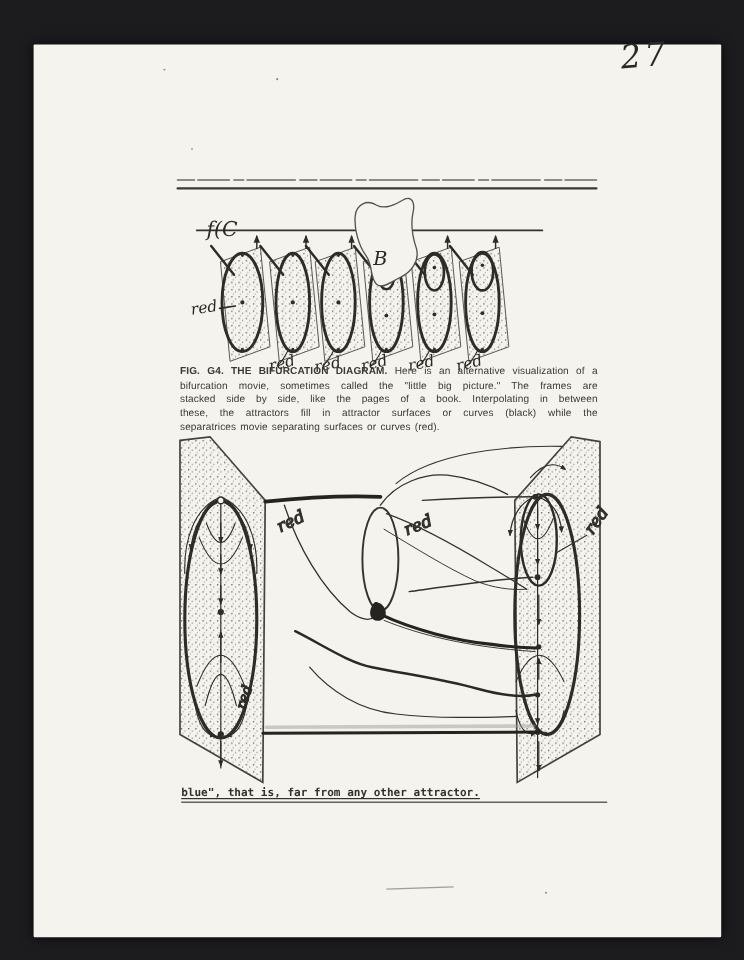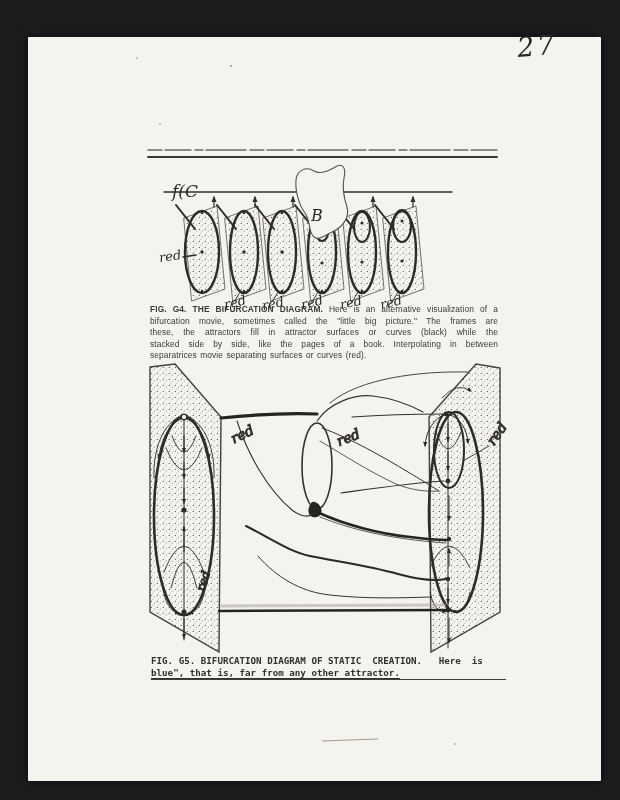--- a/index.html
+++ b/index.html
@@ -234,22 +234,21 @@
         <text class="hand" x="336" y="443" font-size="14" transform="rotate(-22 346 437)">red</text>
         <line x1="489" y1="446" x2="463" y2="461" stroke-width="0.9"></line>
         <text class="hand" x="486" y="443" font-size="14" transform="rotate(-55 493 437)">red</text>
       </g>
     </g>
   </svg>
 
   <div class="caption cap-g4">
     <div class="jline"><span class="lead">FIG. G4. THE BIFURCATION DIAGRAM.</span> <span>Here is an alternative visualization of a</span></div>
     <div class="jline">bifurcation movie, sometimes called the "little big picture." The frames are</div>
+    <div class="jline">stacked side by side, like the pages of a book. Interpolating in between</div>
     <div class="jline">these, the attractors fill in attractor surfaces or curves (black) while the</div>
-    <div class="jline">stacked side by side, like the pages of a book. Interpolating in between</div>
     <div>separatrices movie separating surfaces or curves (red).</div>
   </div>
 
   <div class="caption cap-g5">
-    <div class="mline">FIG. G5. BIFURCATION DIAGRAM OF STATIC  CREATION.   Here  is</div>
     <div class="mline g5-last"><span class="ul">blue", that is, far from any other attractor.</span></div>
   </div>
 </div>
 
 </body></html>

